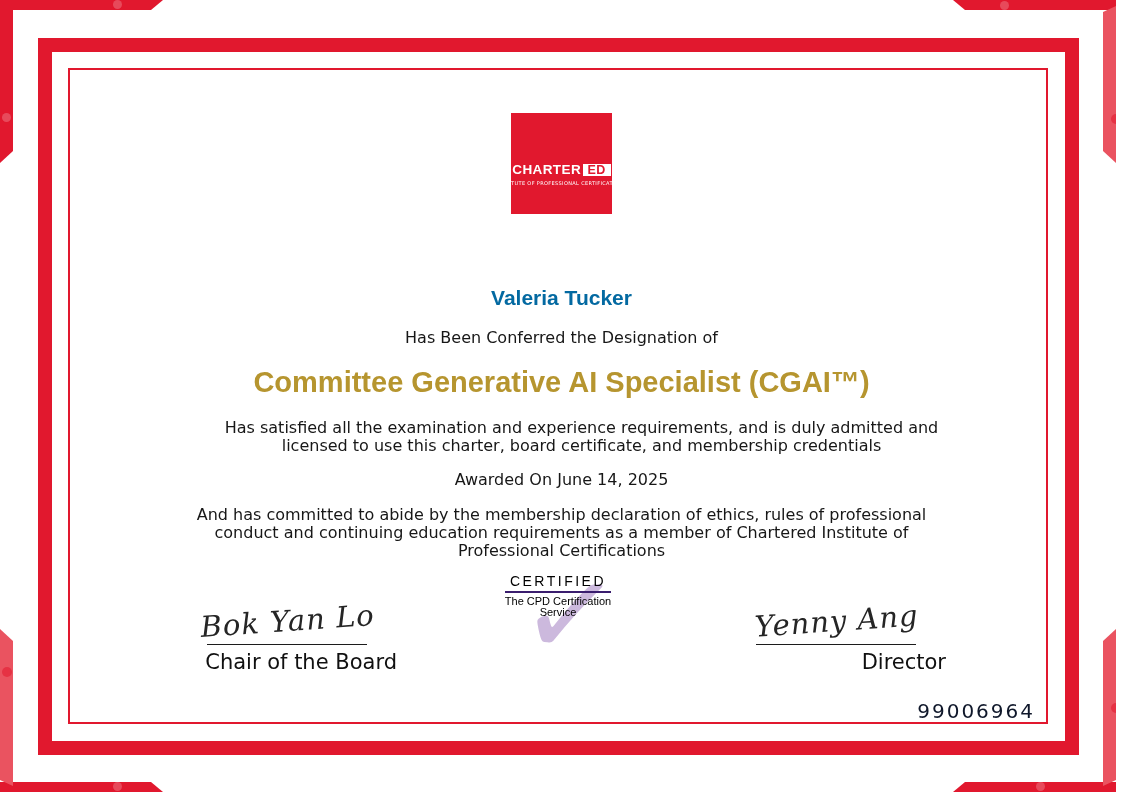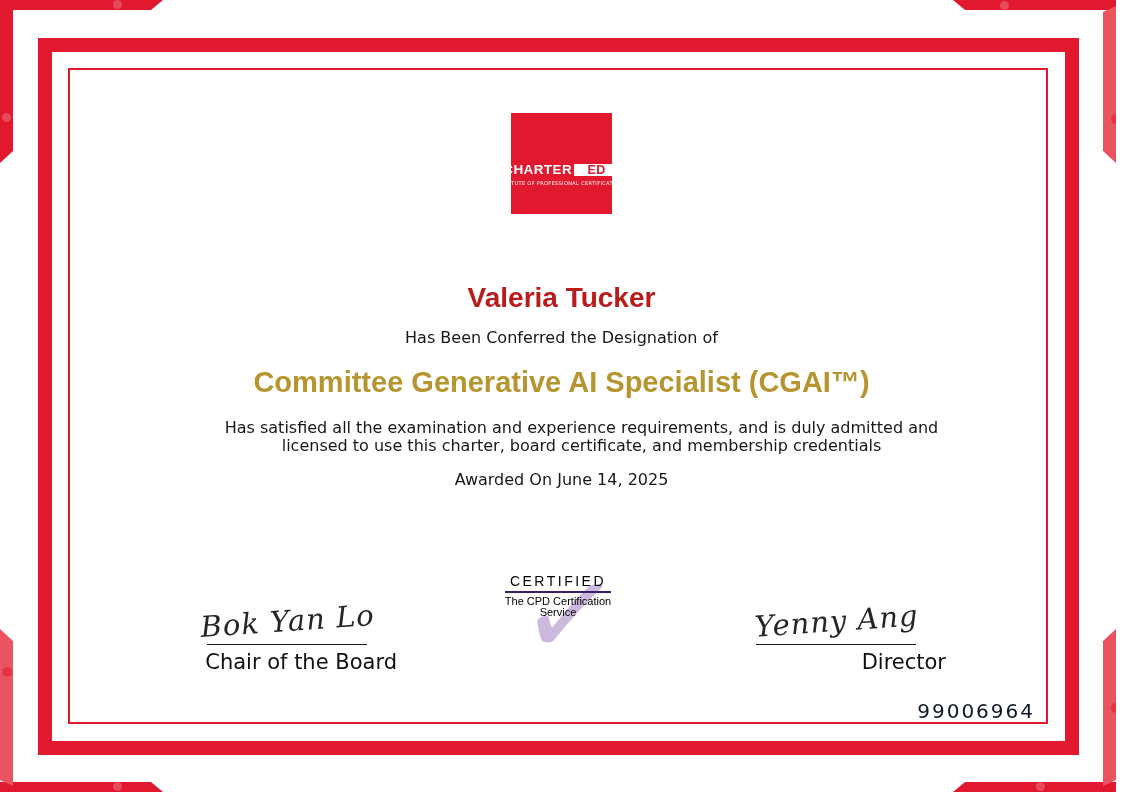--- a/index.html
+++ b/index.html
@@ -22,26 +22,26 @@
   .br-h{right:0;bottom:0;width:163px;height:10px;clip-path:polygon(12px 0,163px 0,163px 10px,0 10px);}
   .br-v{right:0;bottom:6px;width:13px;height:157px;clip-path:polygon(0 12px,13px 0,13px 151px,0 157px);}
   .dot{position:absolute;border-radius:50%;}
   .dot.w{background:rgba(255,255,255,0.22);width:9px;height:9px;}
   .dot.r{background:rgba(225,24,46,0.55);width:10px;height:10px;}
   
   .logo{position:absolute;left:511px;top:113px;width:101px;height:101px;background:#e1182e;
         display:flex;flex-direction:column;align-items:center;justify-content:center;padding-top:22px;box-sizing:border-box;}
   .logo-wordmark{color:#fff;font-family:"Liberation Sans",sans-serif;font-weight:bold;
         font-size:13.5px;letter-spacing:0.4px;line-height:14px;white-space:nowrap;display:flex;align-items:center;}
-  .logo-ed{background:#fff;color:#e1182e;padding:0 14px;margin-left:1.5px;line-height:12px;font-size:12.5px;}
+  .logo-ed{background:#fff;color:#e1182e;padding:0 5px;margin-left:1.5px;line-height:12px;font-size:12.5px;}
   .logo-subtitle{color:#fff;font-size:5px;letter-spacing:0.35px;margin-top:3px;white-space:nowrap;}
   
   .tblock{position:absolute;left:0;width:1123px;text-align:center;color:#171717;}
   .body-line{font-size:16px;line-height:18px;}
-  .recipient{top:283px;font-family:"Liberation Sans",sans-serif;font-weight:bold;font-size:28px;line-height:30px;color:#b91c1c;}
+  .recipient{top:283px;font-family:"Liberation Sans",sans-serif;font-weight:bold;font-size:21px;line-height:30px;color:#0369a1;}
   .conferred{top:329px;}
   .designation{top:365px;font-family:"Liberation Sans",sans-serif;font-weight:bold;font-size:29px;line-height:34px;color:#b6952f;}
   .intro{top:233px;}
   .requirements{top:419px;padding-left:20px;}
   .awarded{top:471px;}
   .commitment{top:506px;}
   
   .sig{position:absolute;top:586px;width:220px;text-align:center;}
   .sig-left{left:177px;}
   .sig-right{left:726px;}
@@ -111,20 +111,25 @@
 
   <div class="tblock designation">Committee Generative AI Specialist (CGAI™)</div>
 
   <div class="tblock requirements">
     <div class="body-line">Has satisfied all the examination and experience requirements, and is duly admitted and</div>
     <div class="body-line">licensed to use this charter, board certificate, and membership credentials</div>
   </div>
 
   <div class="tblock awarded body-line">Awarded On June 14, 2025</div>
 
+  <div class="tblock commitment">
+    <div class="body-line">And has committed to abide by the membership declaration of ethics, rules of professional</div>
+    <div class="body-line">conduct and continuing education requirements as a member of Chartered Institute of</div>
+    <div class="body-line">Professional Certifications</div>
+  </div>
 
   <div class="sig sig-left">
     <div class="sig-script">Bok Yan Lo</div>
     <div class="sig-rule"></div>
     <div class="sig-label">Chair of the Board</div>
   </div>
 
   <div class="cpd">
     <div class="cpd-check">✓</div>
     <div class="cpd-certified">CERTIFIED</div>

